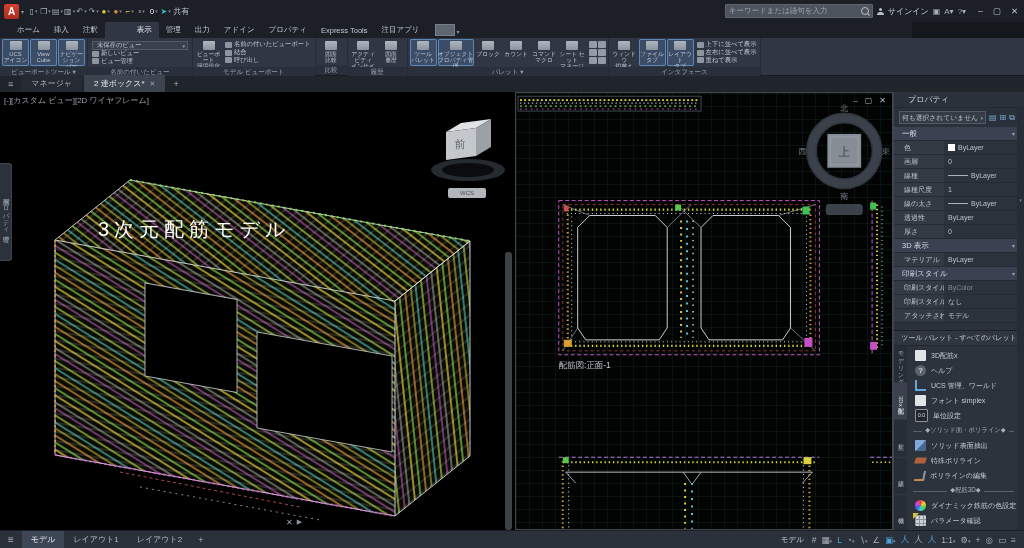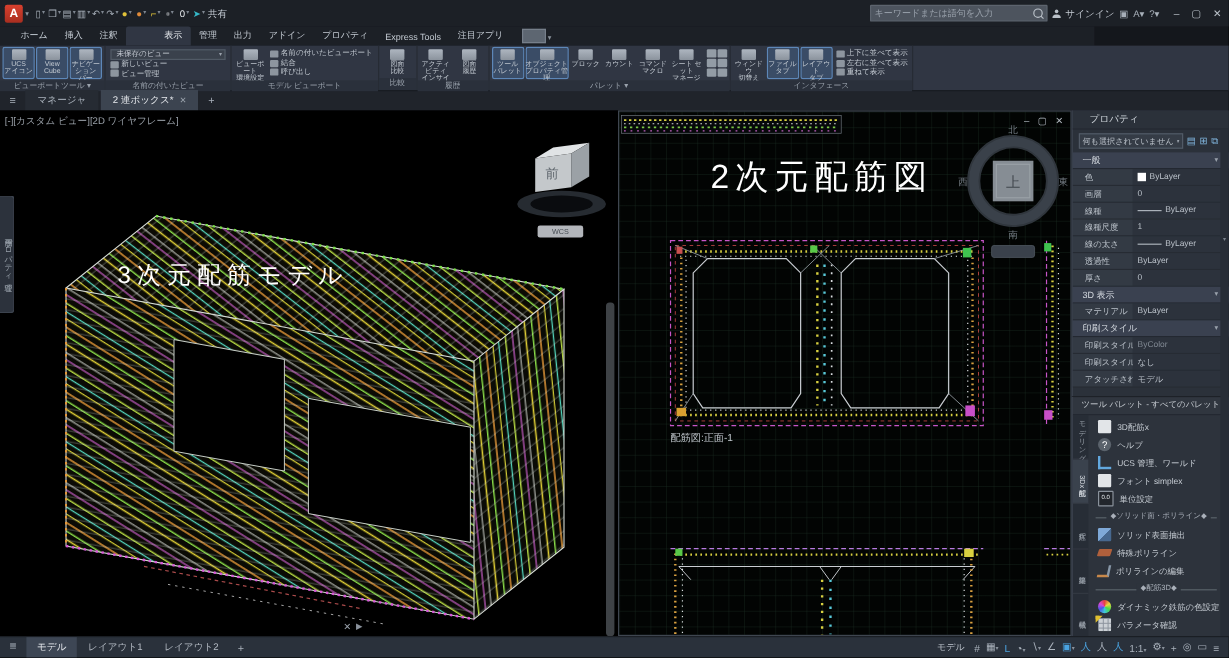--- a/index.html
+++ b/index.html
@@ -574,21 +574,20 @@
         <rect x="313" y="41" width="34" height="34" fill="#868d94"></rect>
         <rect x="316" y="44" width="28" height="28" fill="none" stroke="#99a0a6" stroke-width="1"></rect>
         <text x="330" y="63" text-anchor="middle" font-size="12" fill="#40464d">上</text>
         <text x="330" y="18" text-anchor="middle" font-size="8" fill="#767e86">北</text>
         <text x="330" y="106" text-anchor="middle" font-size="8" fill="#767e86">南</text>
         <text x="288" y="61" text-anchor="middle" font-size="8" fill="#767e86">西</text>
         <text x="372" y="61" text-anchor="middle" font-size="8" fill="#767e86">東</text>
         <rect x="312" y="112" width="36" height="10" rx="2" fill="#3a414b" stroke="#4d555f" stroke-width="0.7"></rect>
       </g>
     </svg>
-    <span class="cap2d">2次元配筋図</span>
     <div class="winctl2">
       <span>–</span>
       <span>▢</span>
       <span>✕</span>
     </div>
   </div>
 
   <div class="props">
     <div class="p-title">プロパティ</div>
     <div class="p-sel">

